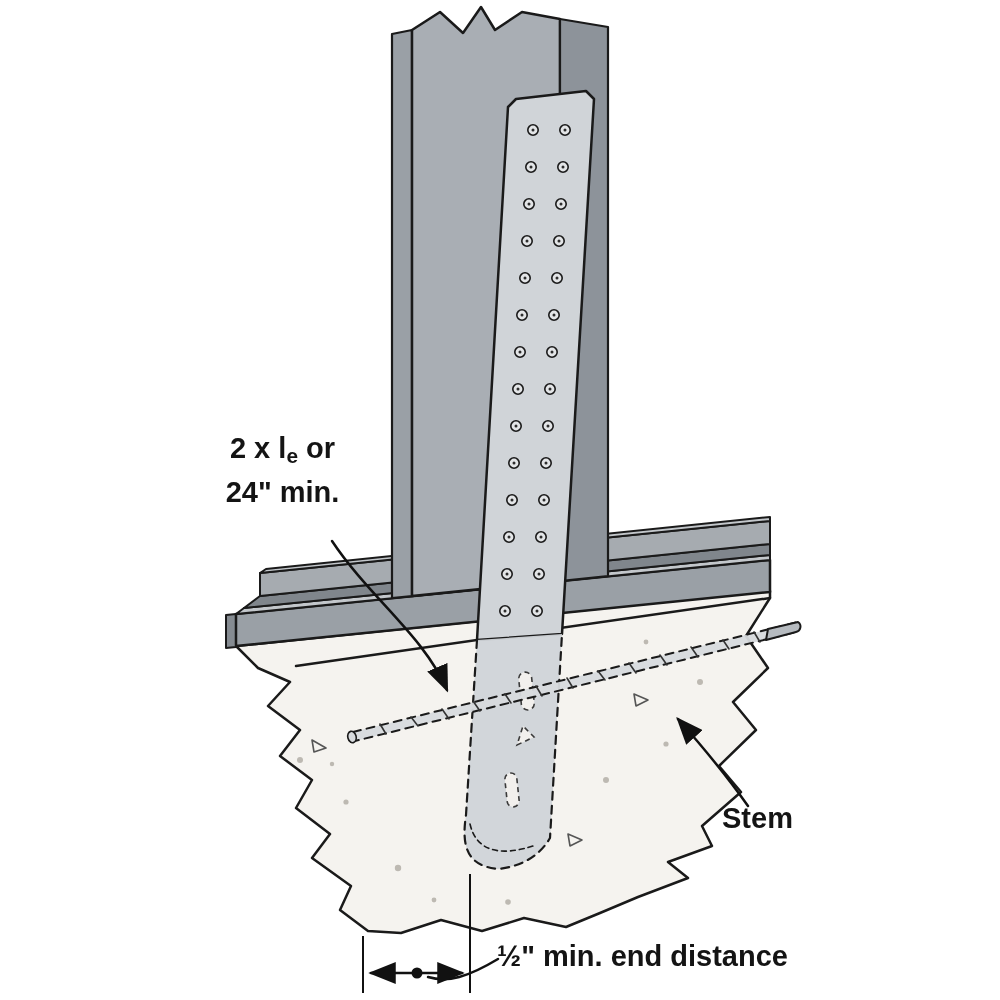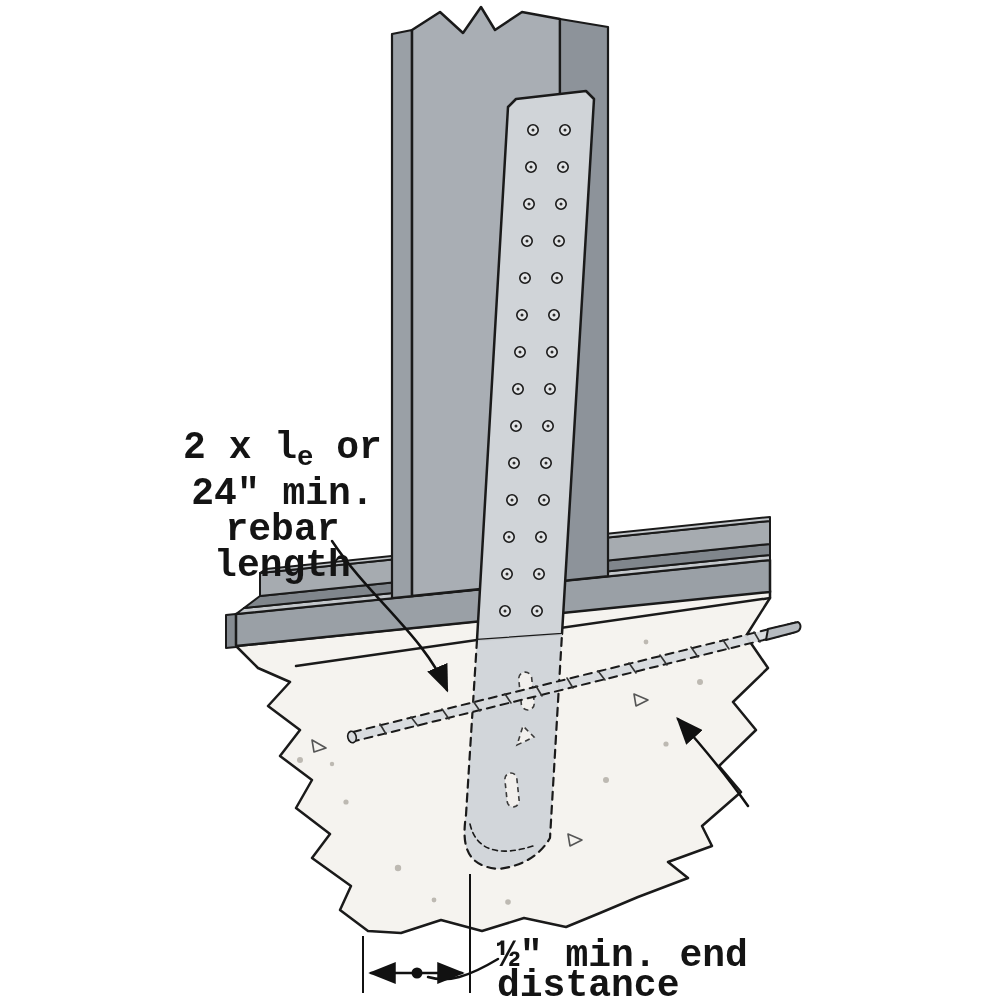--- a/index.html
+++ b/index.html
@@ -16,21 +16,21 @@
   .f-concrete{fill:var(--concrete);} .f-steel{fill:var(--steel);} .f-steel-dk{fill:var(--steel_dark);}
   .f-steel-lt{fill:var(--steel_light);} .f-strap{fill:var(--strap);} .f-none{fill:none;}
   .f-mid{fill:#9aa0a6;} .f-int{fill:#80868c;} .f-back{fill:#a6abb0;} .f-cap{fill:#858b91;}
   .f-hole{fill:#f2f0ed;} .f-screw{fill:#e3e5e7;} .f-bar{fill:#d7dadd;} .f-tip{fill:#b6bbc0;}
   .speck{fill:#bdb9b2;} .tri{fill:none;stroke:#555;stroke-width:1.6;stroke-linejoin:round;}
   .screw-dot{fill:#2d2d2d;}
   .hole-ln{stroke:#3a3a3a;stroke-width:1.6;}
   .tick{stroke:#333;stroke-width:1.6;stroke-linecap:round;}
   .anno{stroke:#111;stroke-width:2.5;fill:none;stroke-linecap:round;}
   .ext{stroke:#111;stroke-width:2;}
-  .label{position:absolute;color:var(--label_text);font-weight:600;font-size:38px;line-height:36px;font-family:Liberation Mono, monospace;}
+  .label{position:absolute;color:var(--label_text);font-weight:600;font-size:29px;line-height:36px;}
   .label .sub{font-size:0.72em;vertical-align:-0.25em;}
   #rebar-note{left:165px;top:430px;width:235px;text-align:center;}
   #stem-wall{left:695px;top:800px;width:125px;text-align:center;}
   #end-distance{left:497px;top:941px;width:330px;line-height:30px;}
 </style>
 </head>
 <body>
 
 <div id="canvas">
 
@@ -190,21 +190,21 @@
       <line class="ext" x1="470" y1="874" x2="470" y2="993"></line>
       <line class="anno" x1="371" y1="973" x2="462" y2="973" marker-start="url(#ahS)" marker-end="url(#ahE)"></line>
       <circle cx="417" cy="973" r="5.5" fill="#111"></circle>
     </g>
   </g>
 </svg>
 
 <div class="label" id="rebar-note">
   <div><span>2 x l</span><span class="sub">e</span><span> or</span></div>
   <div>24" min.</div>
-  <div>rebar length</div>
 </div>
 
 <div class="label" id="stem-wall">
+  <div>Stem</div>
 </div>
 
 <div class="label" id="end-distance">½" min. end distance</div>
 
 </div>
 
 </body></html>

